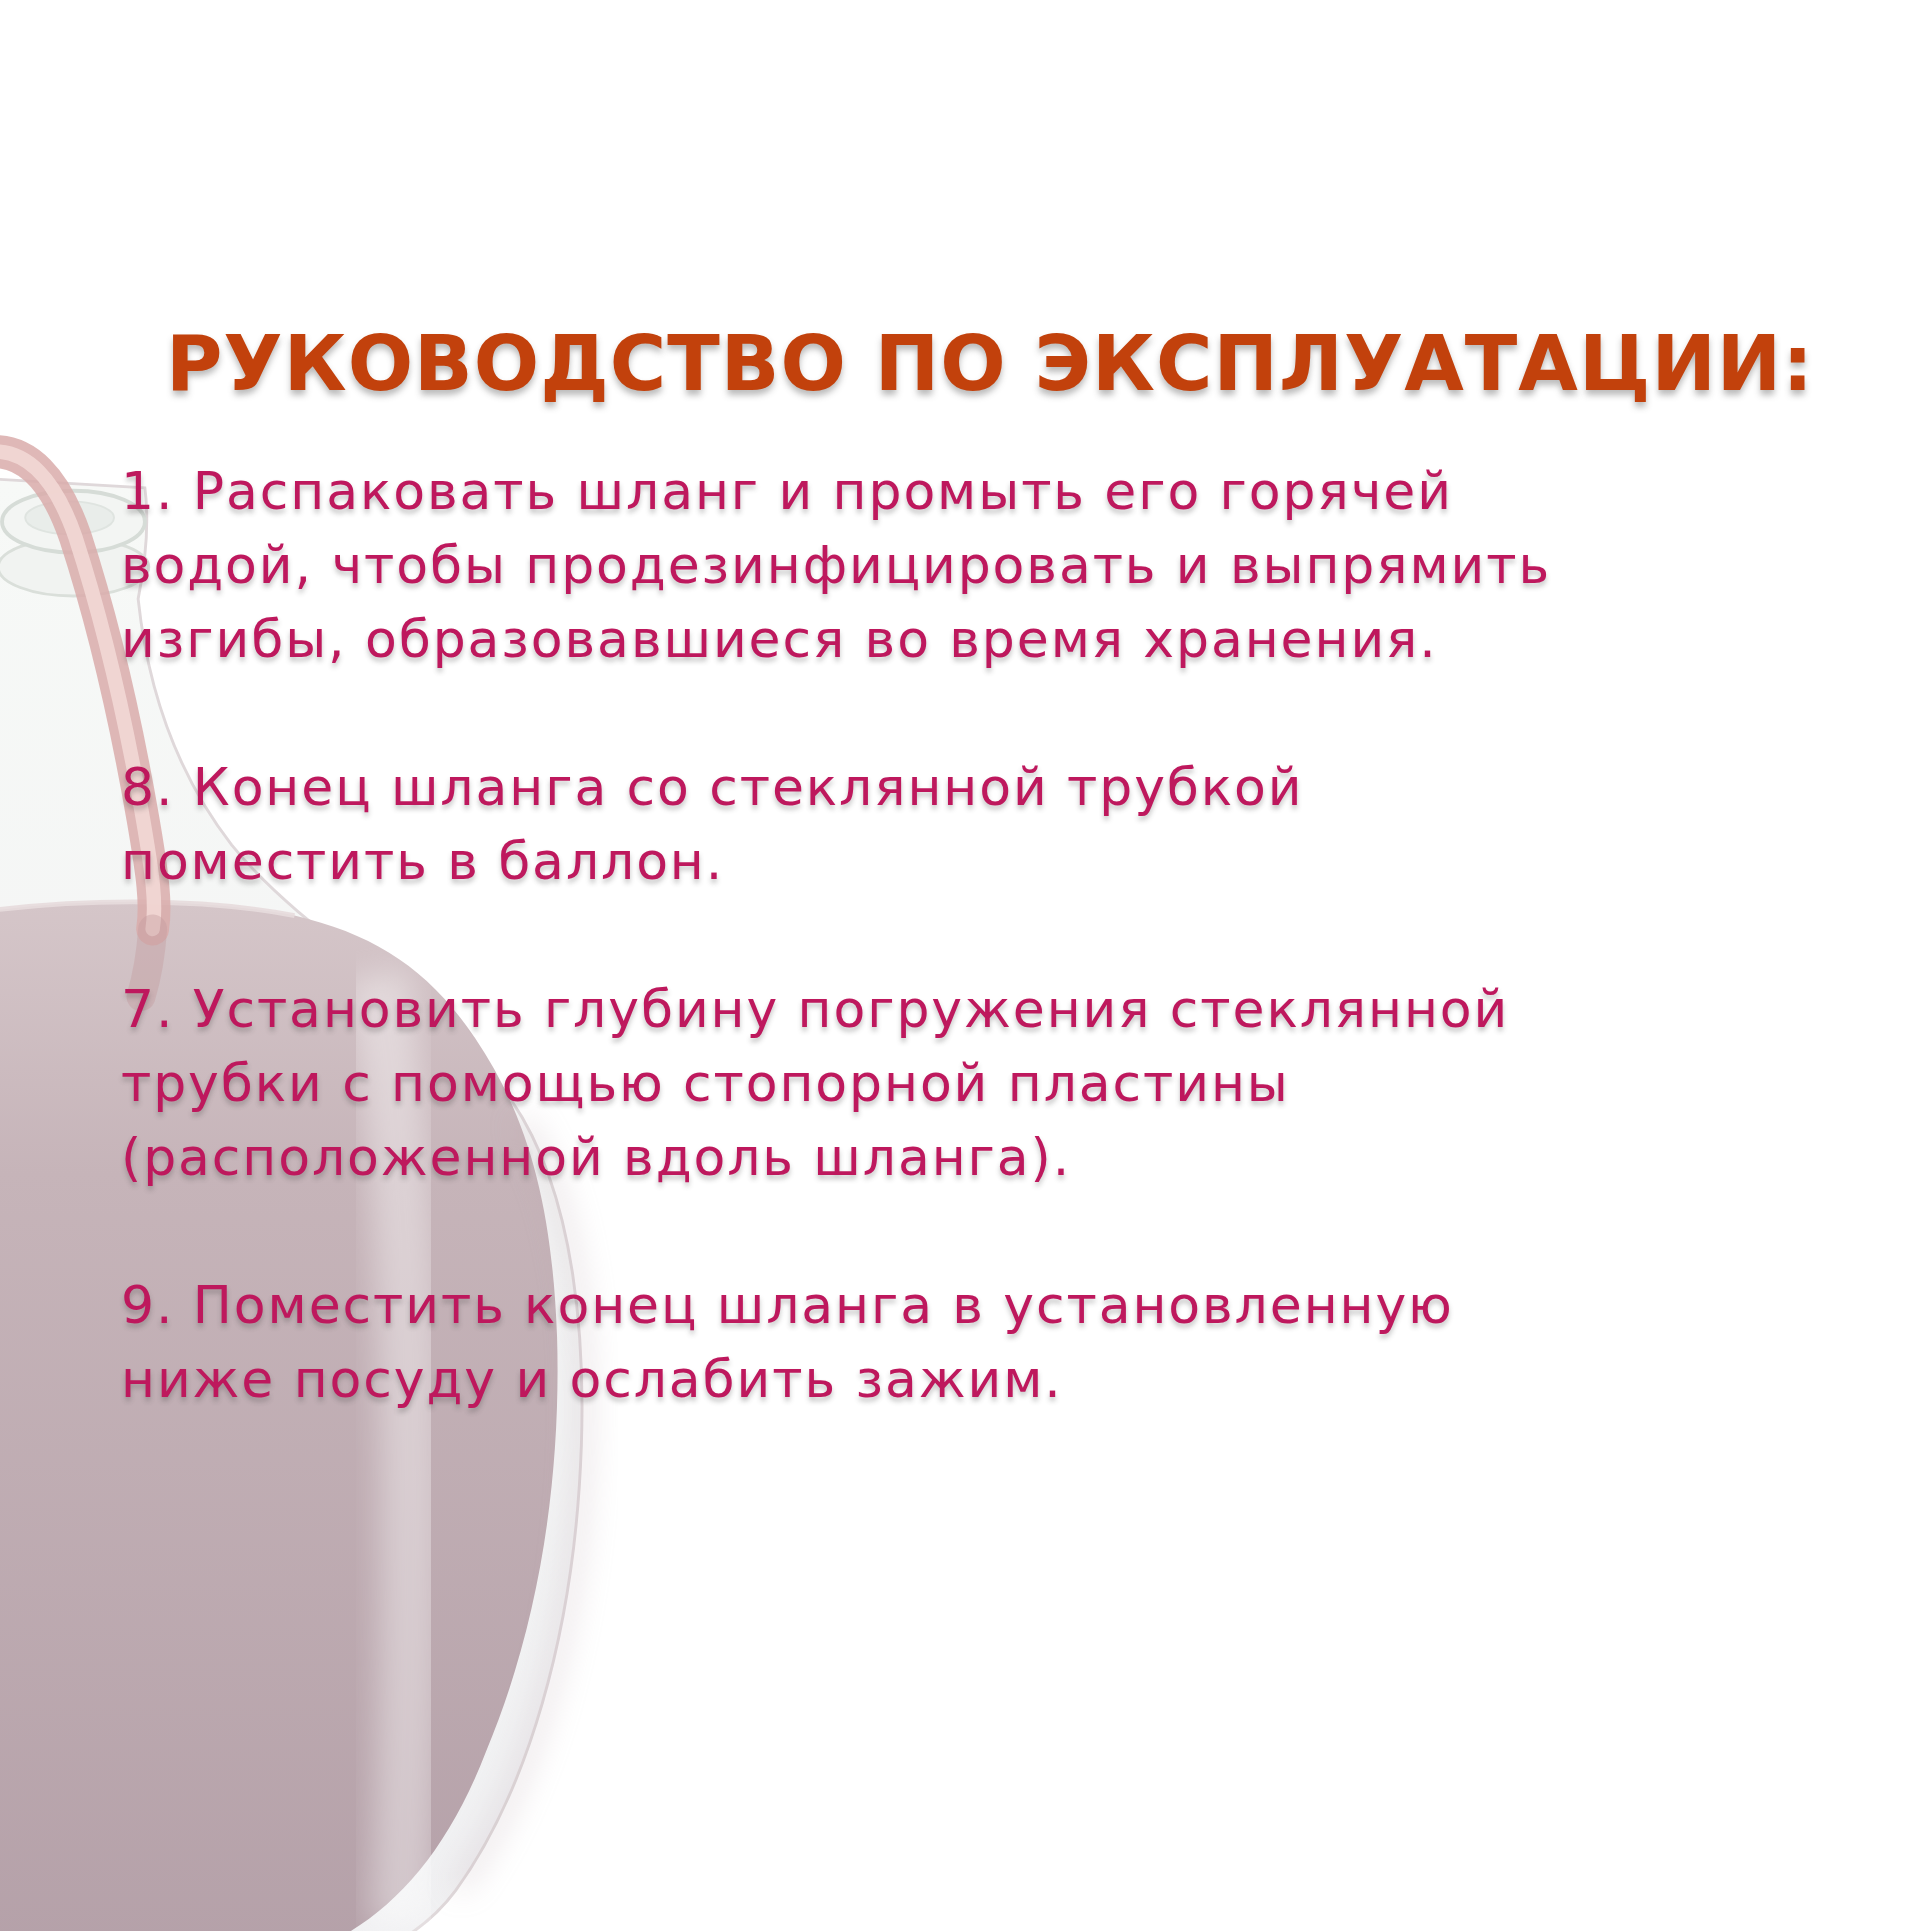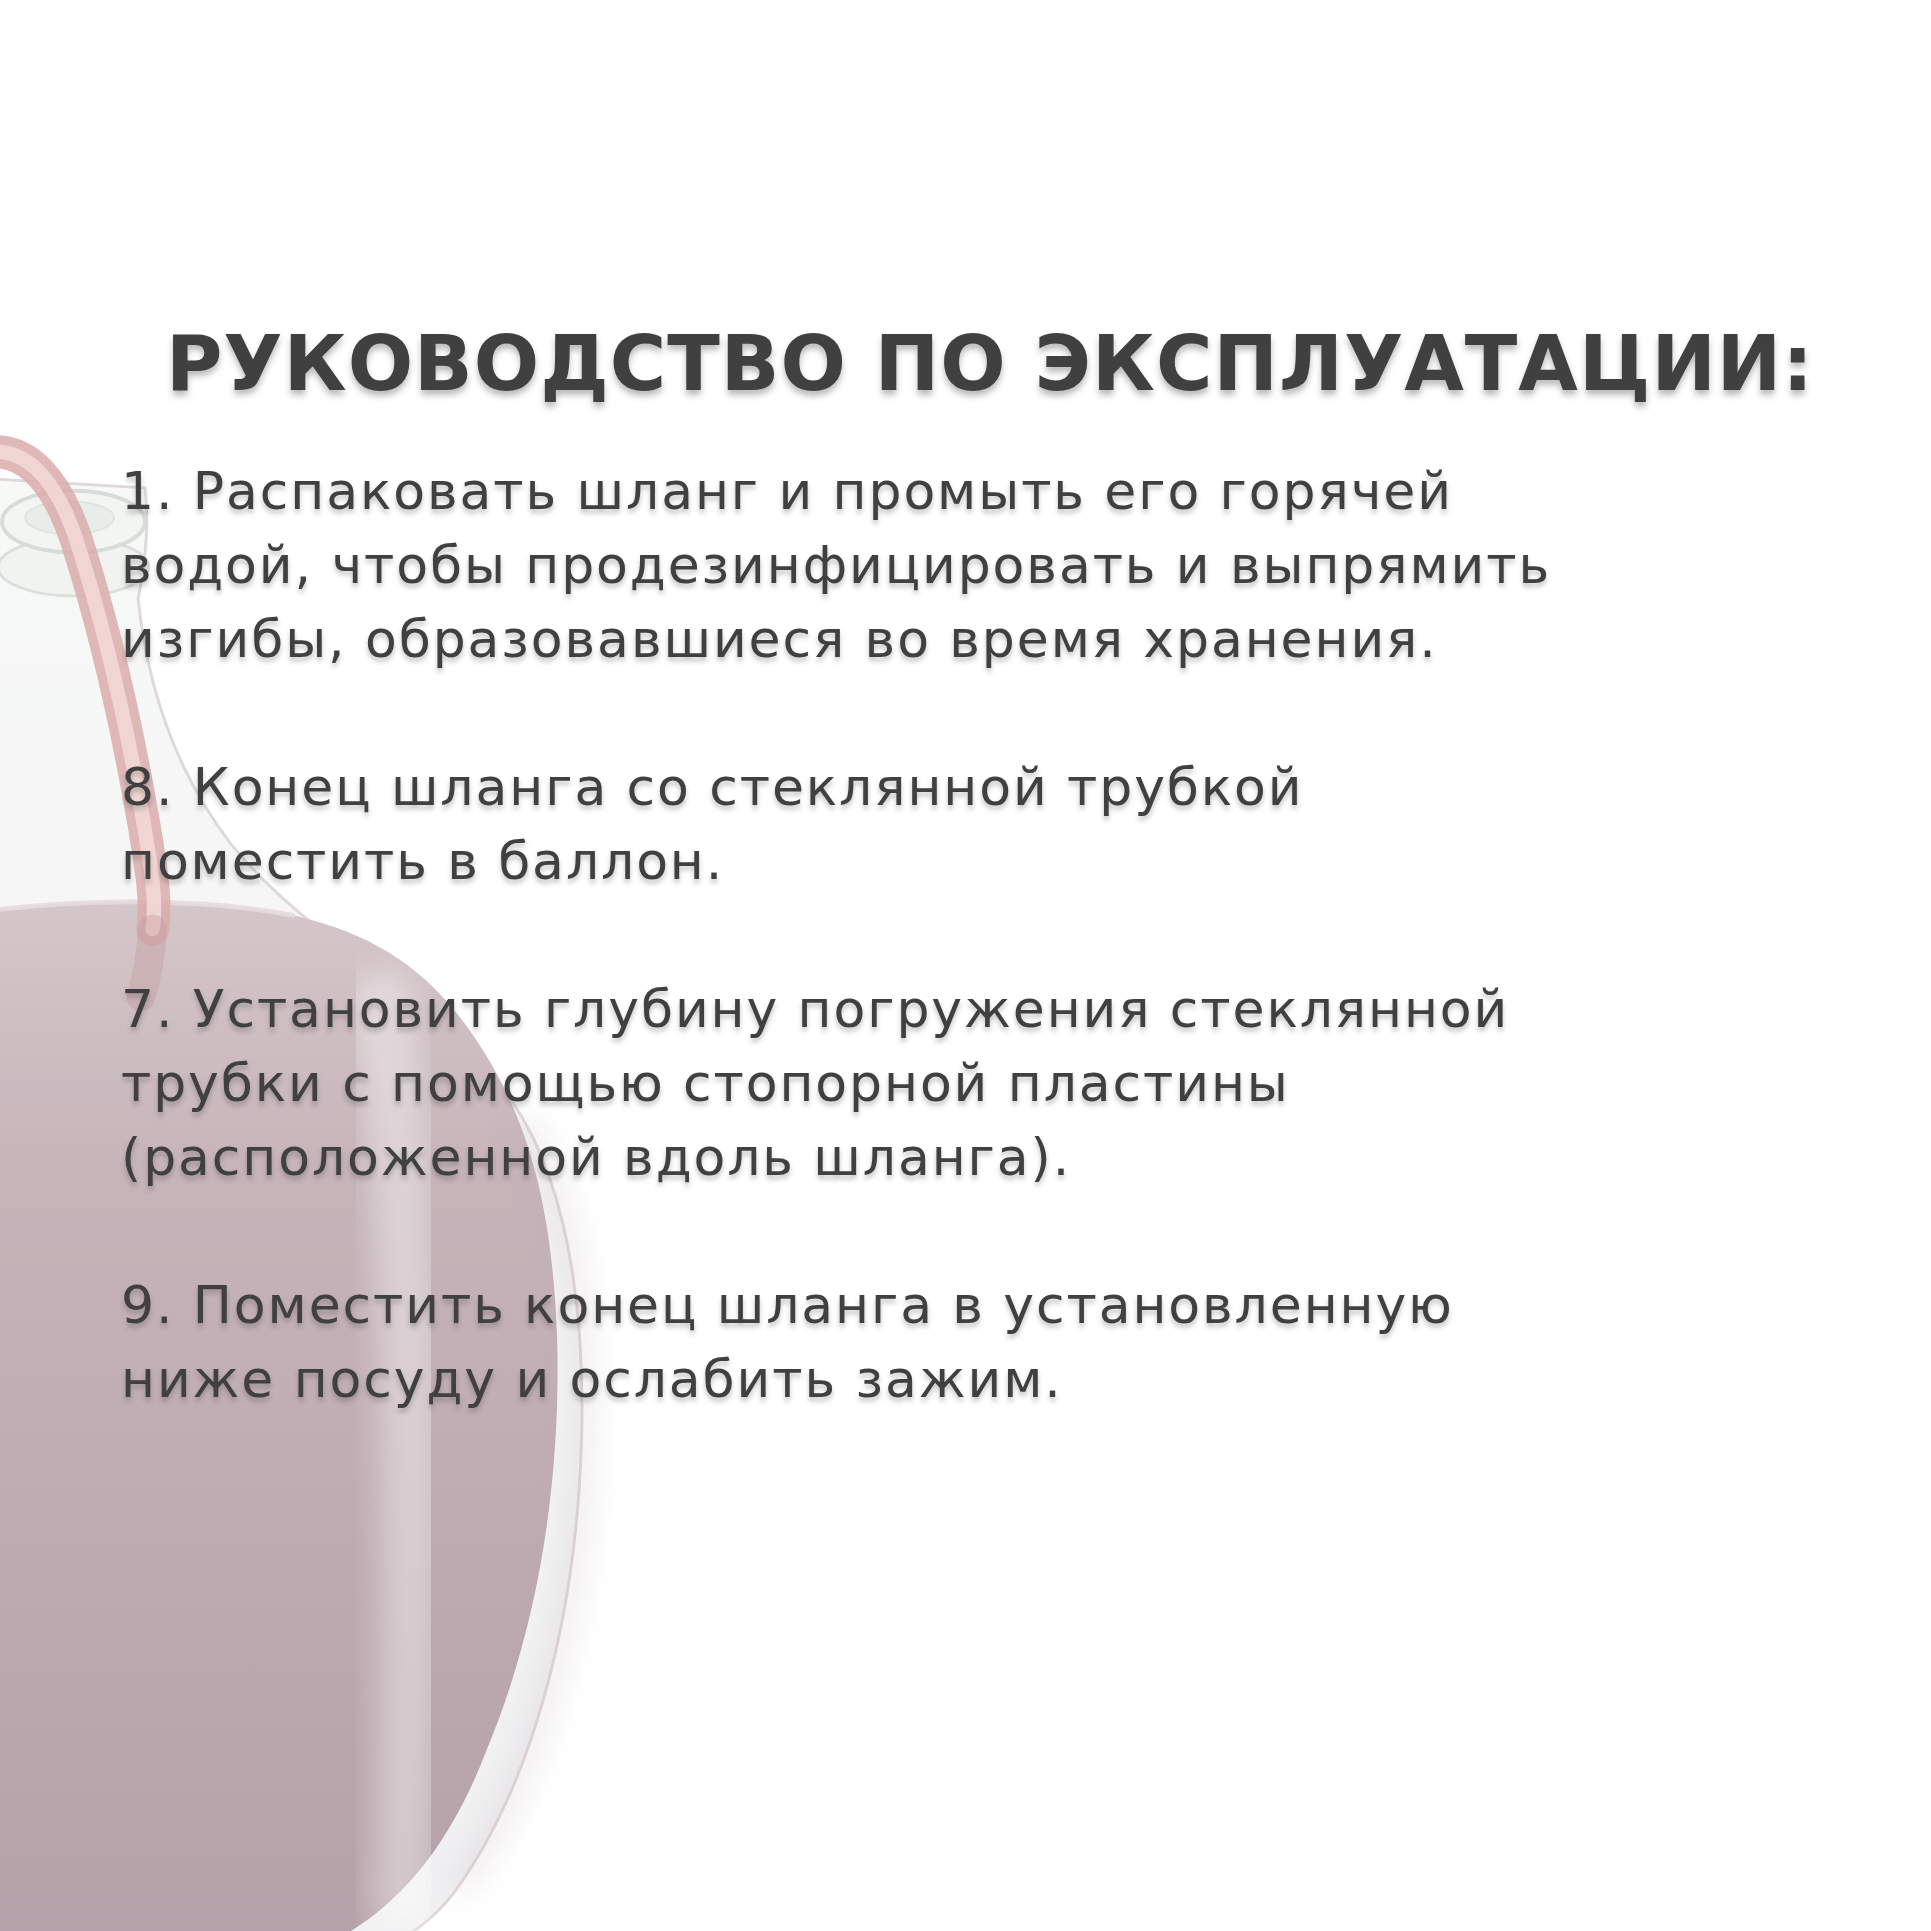--- a/index.html
+++ b/index.html
@@ -30,31 +30,31 @@
     top: 317px;
     width: 1738px;
   }
   .title {
     margin: 0 0 44px 0;
     font-size: 77px;
     font-weight: bold;
     line-height: 93px;
     letter-spacing: 1px;
     text-align: center;
-    color: #404040;
+    color: #c2410c;
     text-shadow: 0 4.8px 6.8px rgba(60,60,60,0.35);
     white-space: nowrap;
   }
   .step {
     margin: 0 0 74px 0;
     font-size: 52px;
     line-height: 74px;
     letter-spacing: 1.9px;
     white-space: pre-line;
-    color: #404040;
+    color: #be185d;
     text-shadow: 0 3.9px 5.8px rgba(60,60,60,0.30);
   }
 </style>
 </head>
 <body>
 
 <div class="page">
 
   <svg class="carboy" viewBox="0 300 640 1700" aria-hidden="true">
     <defs>

